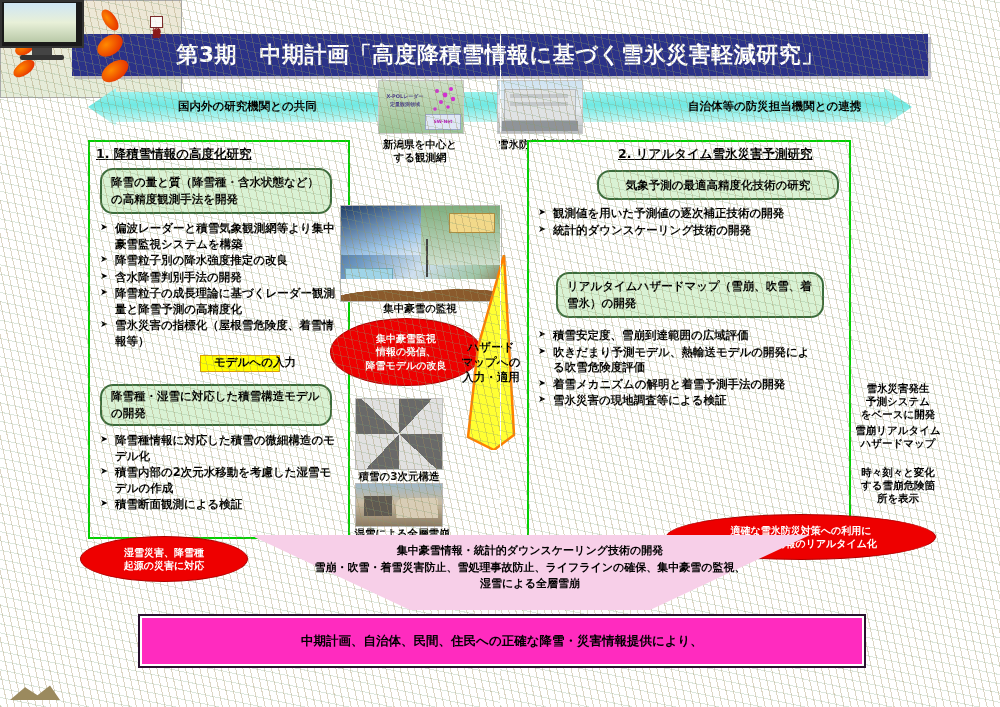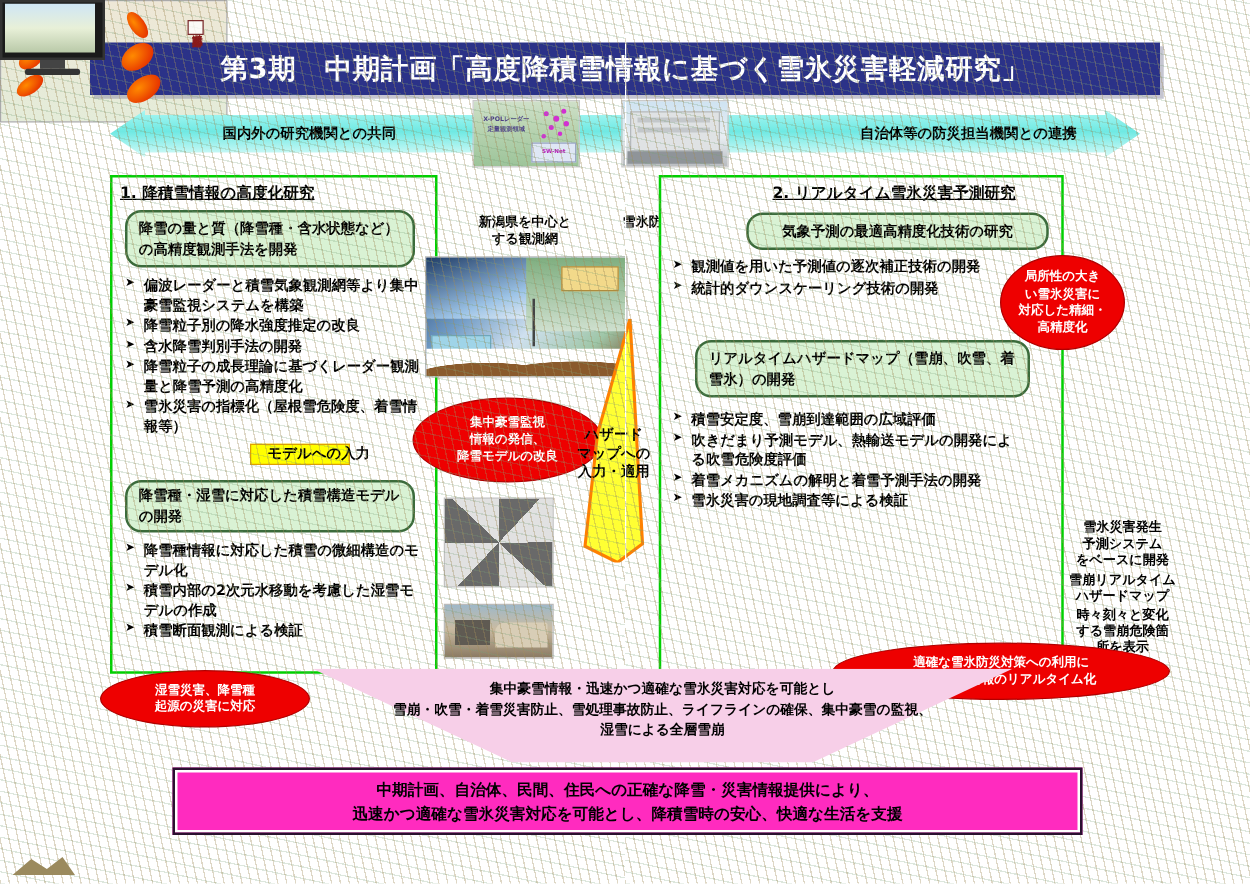--- a/index.html
+++ b/index.html
@@ -52,21 +52,21 @@
     position:absolute;right:2px;bottom:3px;width:34px;height:14px;background:#dfe7f5;border:1px solid #9aa7c6;
     font-size:4.5px;color:#b317b3;text-align:center;line-height:14px;font-weight:bold;
   }
   #photo-building{left:497px;background:linear-gradient(180deg,#cfe3f2 0%,#e8eef2 55%,#b9bcc0 100%);}
   #photo-building .b1{position:absolute;left:6px;top:8px;width:70px;height:30px;background:#dfe2e4;border:1px solid #b5b9bc;}
   #photo-building .b2{position:absolute;left:12px;top:13px;width:58px;height:4px;background:#c3c7ca;}
   #photo-building .b3{position:absolute;left:12px;top:21px;width:58px;height:4px;background:#c3c7ca;}
   #photo-building .b4{position:absolute;left:4px;bottom:2px;width:76px;height:10px;background:#8f9499;}
 
   .photo-caption{
-    position:absolute;font-size:10.5px;font-weight:bold;color:#000;text-align:center;line-height:1.25;margin-top:34px;
+    position:absolute;font-size:10.5px;font-weight:bold;color:#000;text-align:center;line-height:1.25;
   }
 
   
   .green-panel{
     position:absolute;border:2.5px solid #00d000;background:#ffffff;
   }
   #panel-left{left:88px;top:140px;width:258px;height:395px;}
   #panel-right{left:527px;top:140px;width:320px;height:395px;}
 
   .panel-title{
@@ -336,45 +336,41 @@
     <div class="mtn"></div>
     <div class="stand"></div>
     <div class="base"></div>
   </div>
   <div class="photo-caption" style="left:850px;top:382px;width:96px;">
     雪氷災害発生<br>予測システム<br>をベースに開発
   </div>
   <div class="photo-caption" style="left:850px;top:424px;width:96px;">
     雪崩リアルタイム<br>ハザードマップ
   </div>
-  <div class="photo-caption" style="left:850px;top:452px;width:96px;">
+  <div class="photo-caption" style="left:850px;top:466px;width:96px;">
     時々刻々と変化<br>する雪崩危険箇<br>所を表示
   </div>
 
-  <div class="ellipse" style="left:800px;top:204px;width:98px;height:74px;">
-    <span>局所性の大き<br>い雪氷災害に<br>対応した精細・<br>高精度化</span>
-  </div>
 
   <div class="ellipse" style="left:80px;top:536px;width:166px;height:44px;">
     <span>湿雪災害、降雪種<br>起源の災害に対応</span>
   </div>
 
   <div class="ellipse" style="left:666px;top:514px;width:268px;height:44px;">
     <span>適確な雪氷防災対策への利用に<br>向けた予測情報のリアルタイム化</span>
   </div>
 
   <svg id="pink-funnel" viewBox="0 0 560 75" preserveAspectRatio="none">
     <polygon points="0,0 560,0 400,75 160,75" fill="#f7cfe8" stroke="none"></polygon>
   </svg>
   <div id="funnel-text">
-    <div>集中豪雪情報・迅速かつ適確な雪氷災害対応を可能とし</div>
+    <div>集中豪雪情報・統計的ダウンスケーリング技術の開発</div>
     <div>雪崩・吹雪・着雪災害防止、雪処理事故防止、ライフラインの確保、集中豪雪の監視、</div>
     <div>湿雪による全層雪崩</div>
   </div>
 
   <div id="final-box">
     <div class="t">
       <div>中期計画、自治体、民間、住民への正確な降雪・災害情報提供により、</div>
-      <div>迅速かつ適確な雪氷災害対応を可能とし、降積雪時の安心、快適な生活を支援</div>
     </div>
   </div>
 
 </div>
 
 </body></html>

